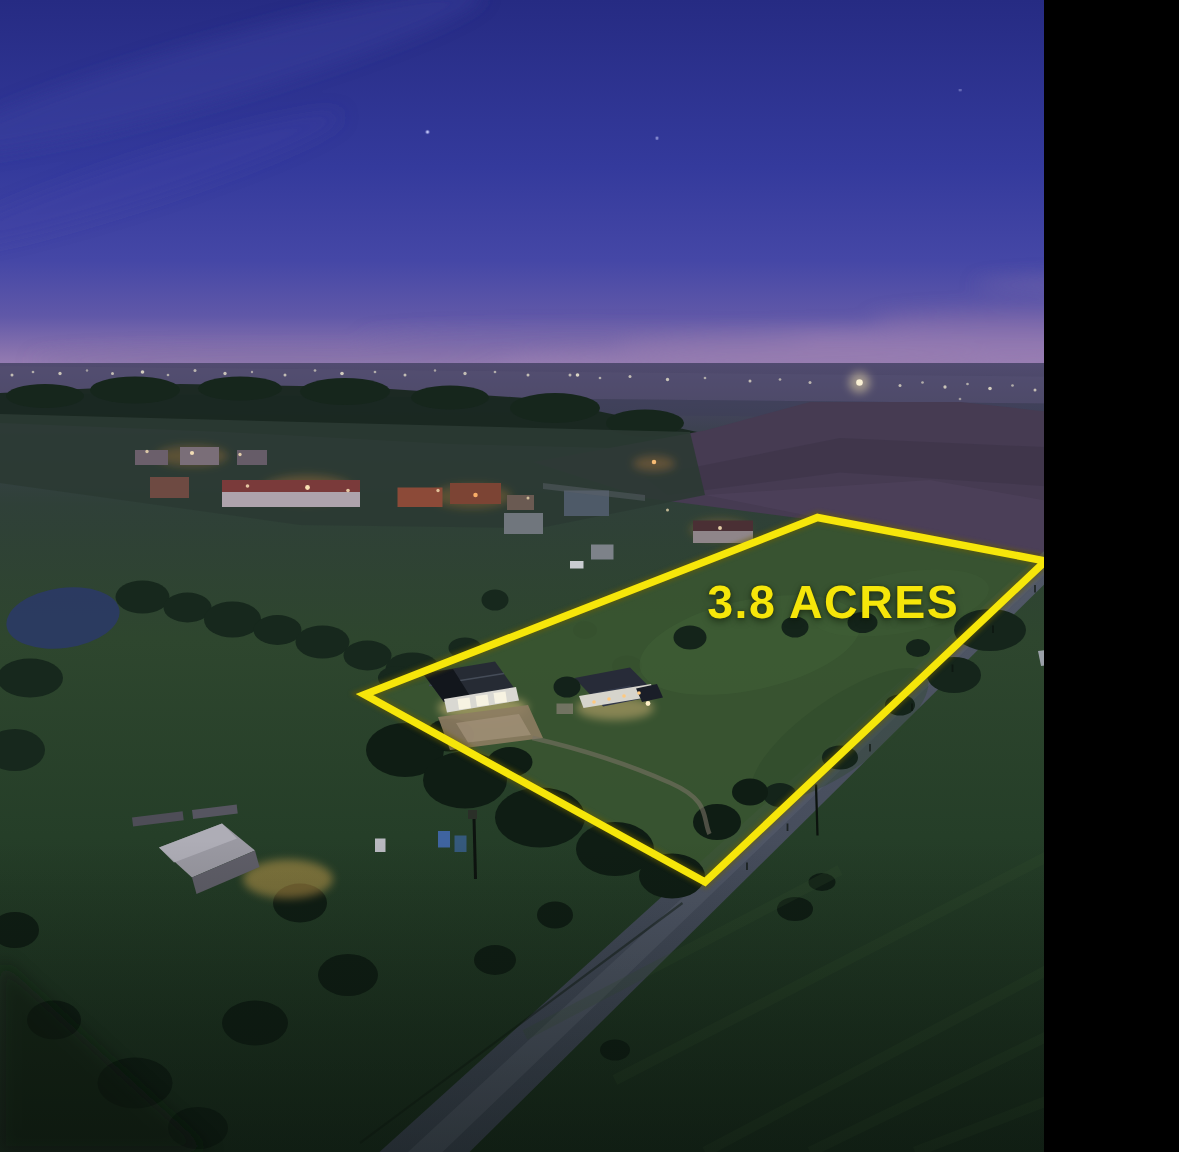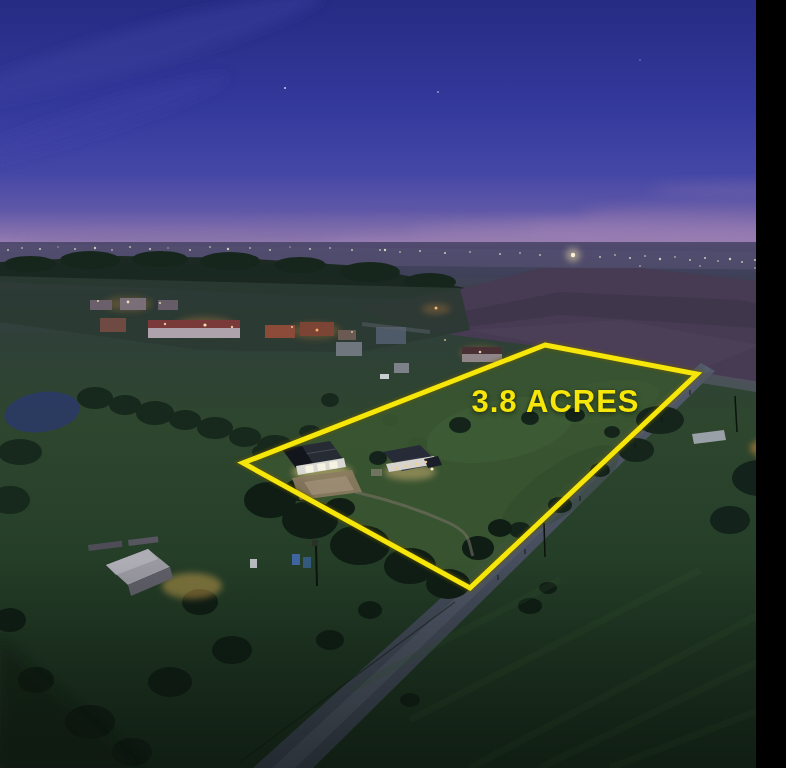--- a/index.html
+++ b/index.html
@@ -1,18 +1,18 @@
 <!DOCTYPE html>
 <html style="--accent-yellow: #F6E60A; --sky-top: #262B83; --sky-mid: #3D41A0; --horizon-pink: #A283B5; --field-green: #2E4A2E; --plowed-field: #463B52; --road-gray: #4A5160; --tree-dark: #101F15; --warm-light: #FFC35C;"><head>
 <meta charset="utf-8">
 <style>
   html,body{margin:0;padding:0;background:#000;}
   .photo{
     position:relative;
-    width:756px;height:768px;
+    width:696px;height:768px;
     overflow:hidden;
     font-family:"Liberation Sans",sans-serif;
     background:#1b2b20;
   }
   .photo svg{position:absolute;inset:0;display:block;}
   .acreage{
     position:absolute;
     left:448px;top:384px;width:215px;
     text-align:center;
     font-size:31px;

